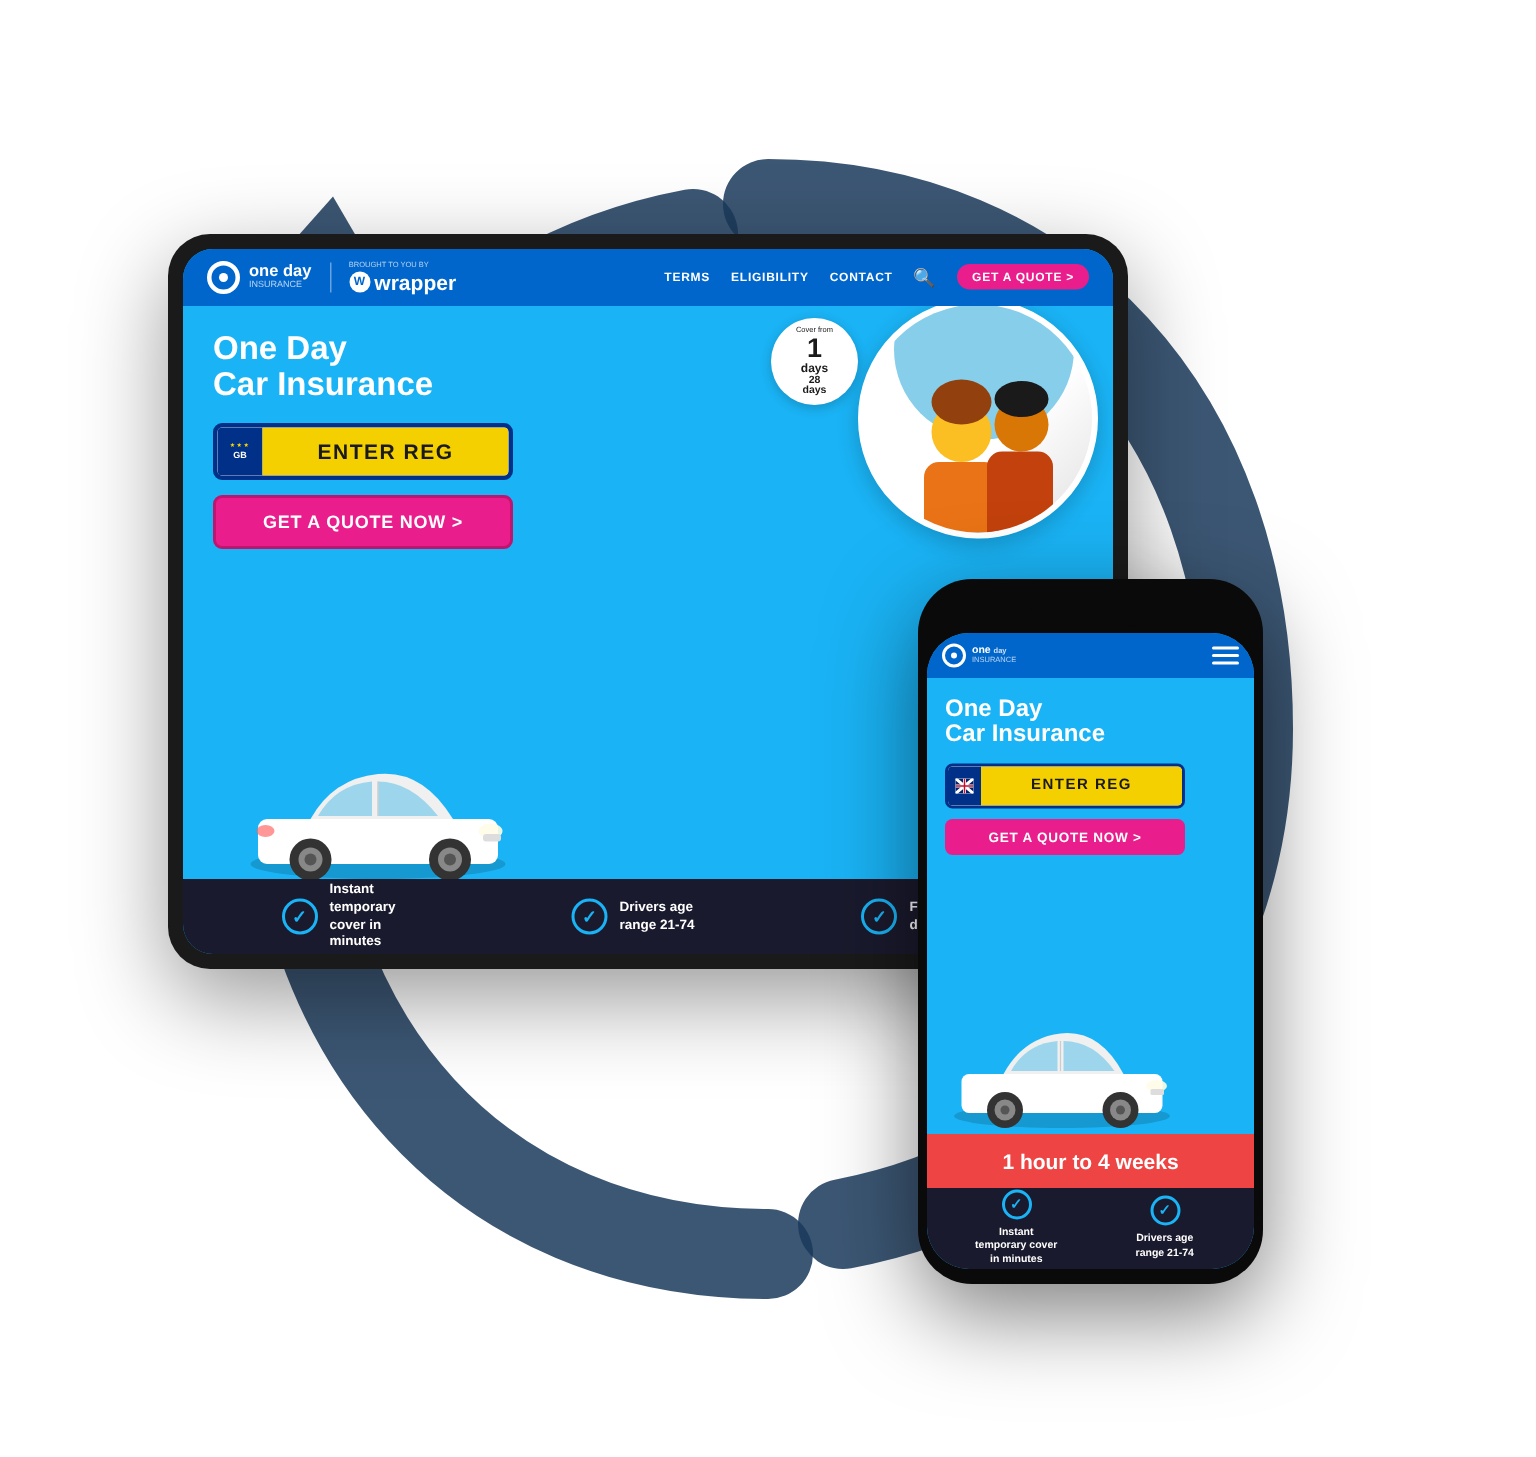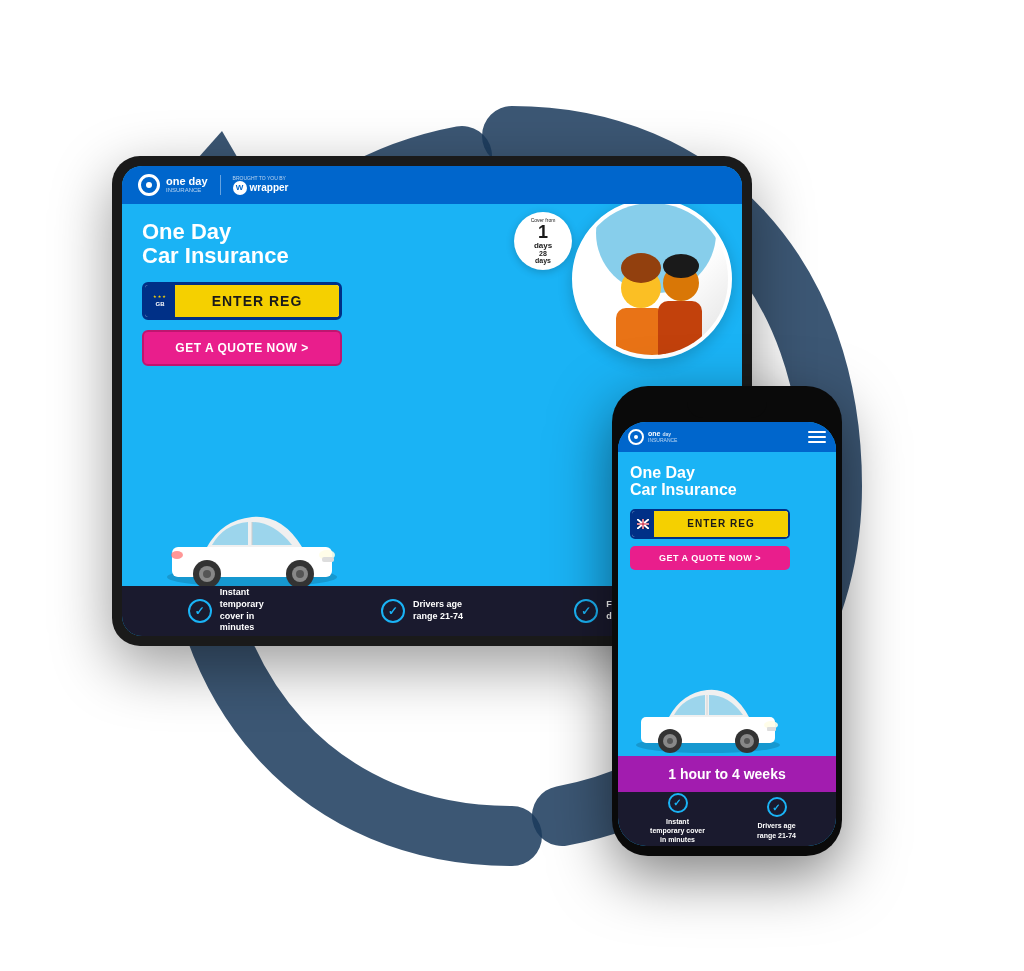--- a/index.html
+++ b/index.html
@@ -118,21 +118,21 @@
       display: flex;
       align-items: center;
       justify-content: center;
       font-size: 8px;
       font-weight: 900;
       color: #0066cc;
     }
 
     .wrapper-text {
       color: #fff;
-      font-size: 10px;
+      font-size: 14px;
       font-weight: 700;
     }
 
     .tablet-nav-links {
       display: flex;
       align-items: center;
       gap: 14px;
     }
 
     .tablet-nav-link {
@@ -500,21 +500,21 @@
 
     .phone-car {
       position: absolute;
       bottom: -5px;
       left: 5px;
       width: 170px;
     }
 
     
     .phone-duration {
-      background: #a21caf;
+      background: #ef4444;
       color: #fff;
       font-size: 14px;
       font-weight: 900;
       text-align: center;
       padding: 8px 0;
       height: 36px;
       display: flex;
       align-items: center;
       justify-content: center;
     }
@@ -596,20 +596,27 @@
           </div>
           <div style="width:1px;height:20px;background:rgba(255,255,255,0.4);margin:0 6px;"></div>
           <div>
             <div style="color:rgba(255,255,255,0.7);font-size:5px;">BROUGHT TO YOU BY</div>
             <div class="wrapper-logo">
               <div class="wrapper-w">W</div>
               <span class="wrapper-text">wrapper</span>
             </div>
           </div>
         </div>
+        <div class="tablet-nav-links">
+          <span class="tablet-nav-link">TERMS</span>
+          <span class="tablet-nav-link">ELIGIBILITY</span>
+          <span class="tablet-nav-link">CONTACT</span>
+          <span class="nav-search">🔍</span>
+          <div class="nav-quote-btn">GET A QUOTE &gt;</div>
+        </div>
       </div>
 
       <div class="tablet-hero">
         <div class="tablet-hero-title">
           <span>One Day</span><br>
           <span>Car Insurance</span>
         </div>
 
         <div class="tablet-reg-input">
           <div class="reg-flag">

